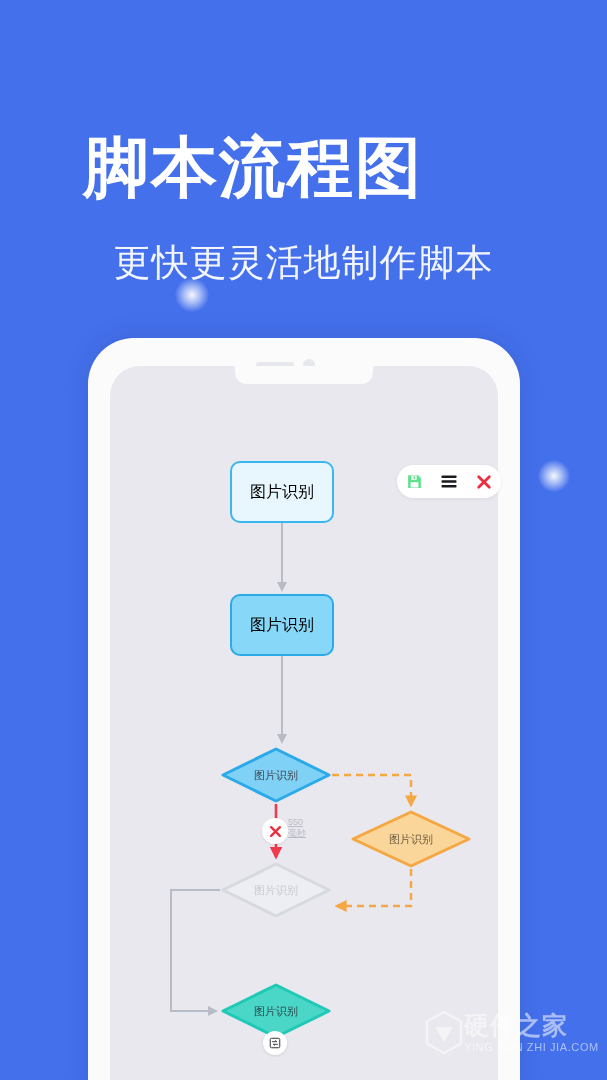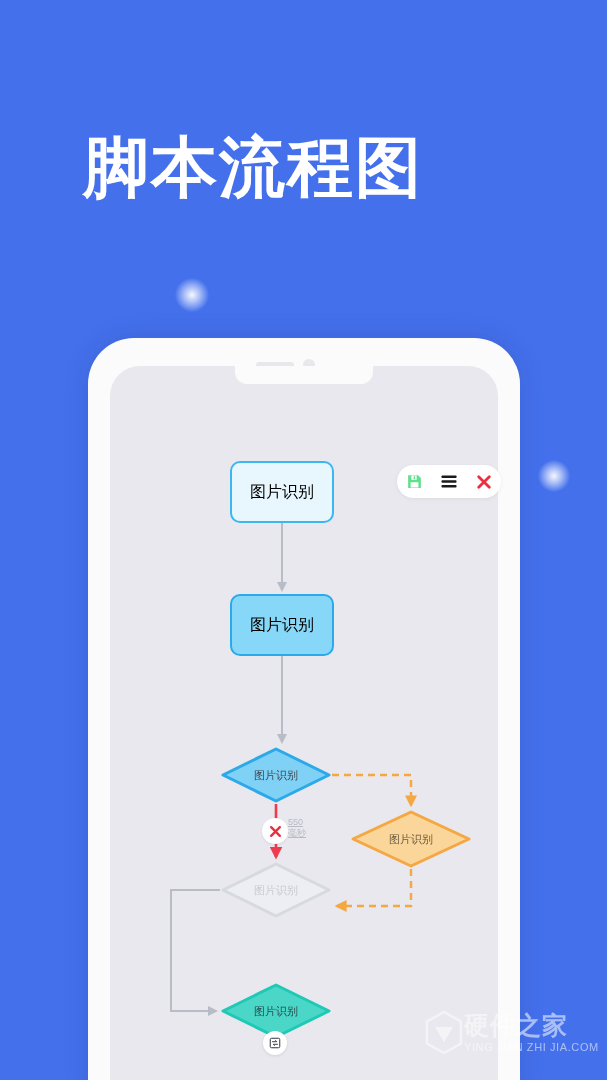--- a/index.html
+++ b/index.html
@@ -226,20 +226,21 @@
 </style>
 </head>
 <body>
 
 <div id="stage">
 
   <div class="glow" id="glow-a"></div>
   <div class="glow" id="glow-b"></div>
 
   <div id="title">脚本流程图</div>
+  <div id="subtitle">更快更灵活地制作脚本</div>
 
   <div id="phone">
 
     <div id="notch-bar">
       <div id="speaker"></div>
       <div id="camera"></div>
     </div>
 
     <div id="screen">
       <div id="notch-cut"></div>

